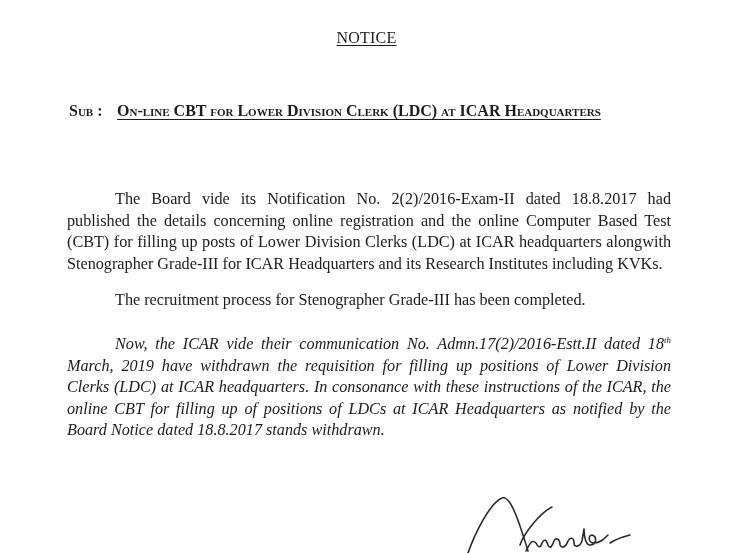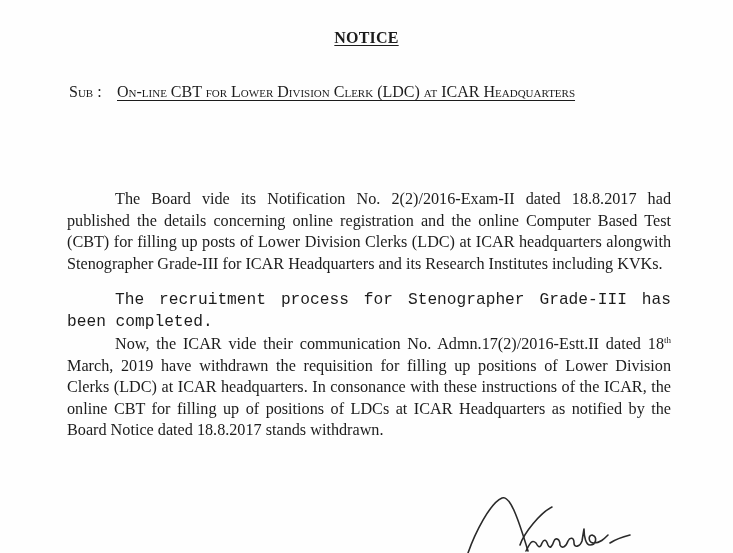--- a/index.html
+++ b/index.html
@@ -19,34 +19,34 @@
       position: absolute;
       left: 0; top: 0;
       width: 733px; height: 553px;
       background: #fefefe;
     }
     .notice-title {
       position: absolute;
       left: 0; right: 0;
       top: 29px;
       text-align: center;
-      font-weight: bold;
+      font-weight: normal;
       font-size: 16px;
       letter-spacing: 0.2px;
     }
     .notice-title span {
       text-decoration: underline;
       text-underline-offset: 2px;
     }
     .subject {
       position: absolute;
       left: 69px;
-      top: 83px;
+      top: 102px;
       font-size: 16px;
-      font-weight: normal;
+      font-weight: bold;
       white-space: nowrap;
       font-variant: small-caps;
     }
     .subject .sub-label {
       display: inline-block;
       width: 48px;
     }
     .subject .sub-text {
       text-decoration: underline;
       text-underline-offset: 3px;
@@ -55,22 +55,22 @@
       position: absolute;
       left: 67px;
       width: 604px;
       font-size: 16.2px;
       line-height: 21.5px;
       text-align: justify;
       text-indent: 48px;
       margin-top: 32px;
     }
     .p1 { top: 157px; }
-    .p2 { top: 258px; font-family: Liberation Mono, monospace; }
-    .p3 { top: 302px; }
+    .p2 { top: 258px; }
+    .p3 { top: 302px; font-style: italic; }
     .p4 { top: 434px; }
     sup { font-size: 9px; line-height: 0; }
     .signature {
       position: absolute;
       left: 440px;
       top: 493px;
       width: 200px;
       height: 60px;
     }
   </style>

